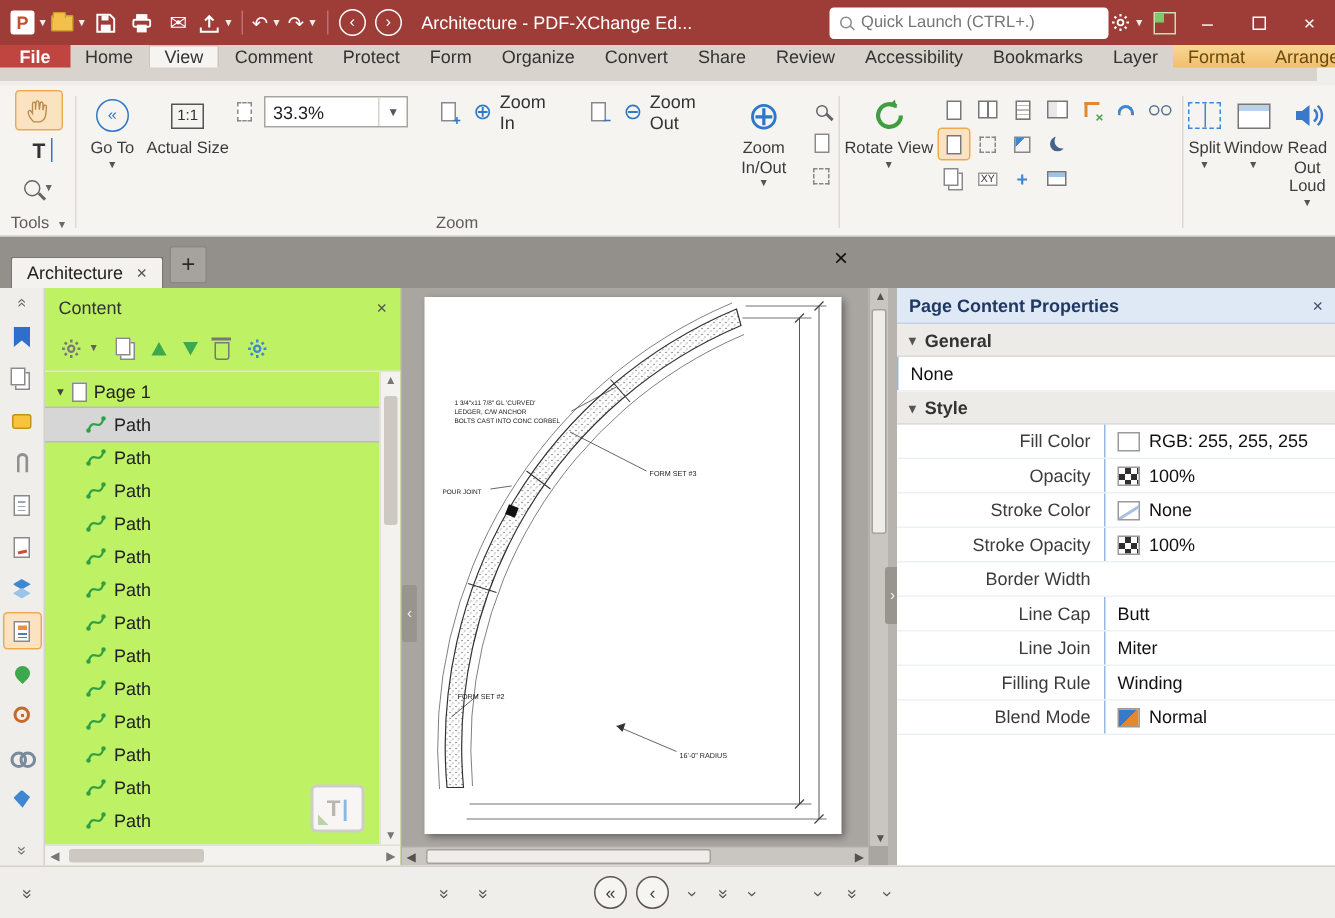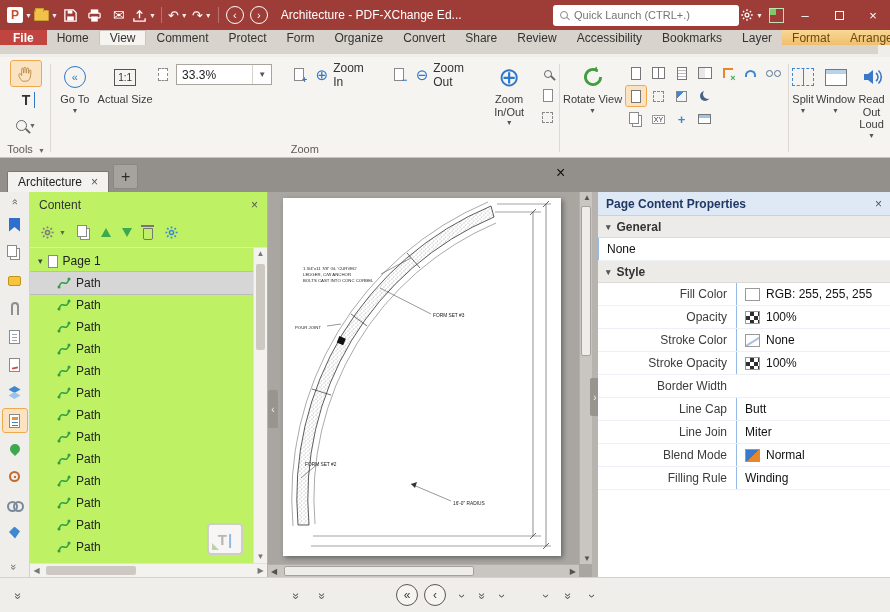--- a/index.html
+++ b/index.html
@@ -828,32 +828,32 @@
               <span>Butt</span>
             </div>
           </div>
           <div class="prop-row">
             <div class="prop-label">Line Join</div>
             <div class="prop-value">
               <span>Miter</span>
             </div>
           </div>
           <div class="prop-row">
+            <div class="prop-label">Filling Rule</div>
+            <div class="prop-value">
+              <span>Winding</span>
+            </div>
+          </div>
+          <div class="prop-row">
             <div class="prop-label">Blend Mode</div>
             <div class="prop-value">
               <span class="swatch sw-blend"></span>
               <span>Normal</span>
             </div>
           </div>
-          <div class="prop-row">
-            <div class="prop-label">Filling Rule</div>
-            <div class="prop-value">
-              <span>Winding</span>
-            </div>
-          </div>
         </div>
     </div>
   </div>
 
   <div class="bottombar">
     <span class="bb-btn" style="left:8px">
         <span class="rot90">»</span>
       </span>
     <span class="bb-btn" style="left:286px">
         <span class="rot90">»</span>

